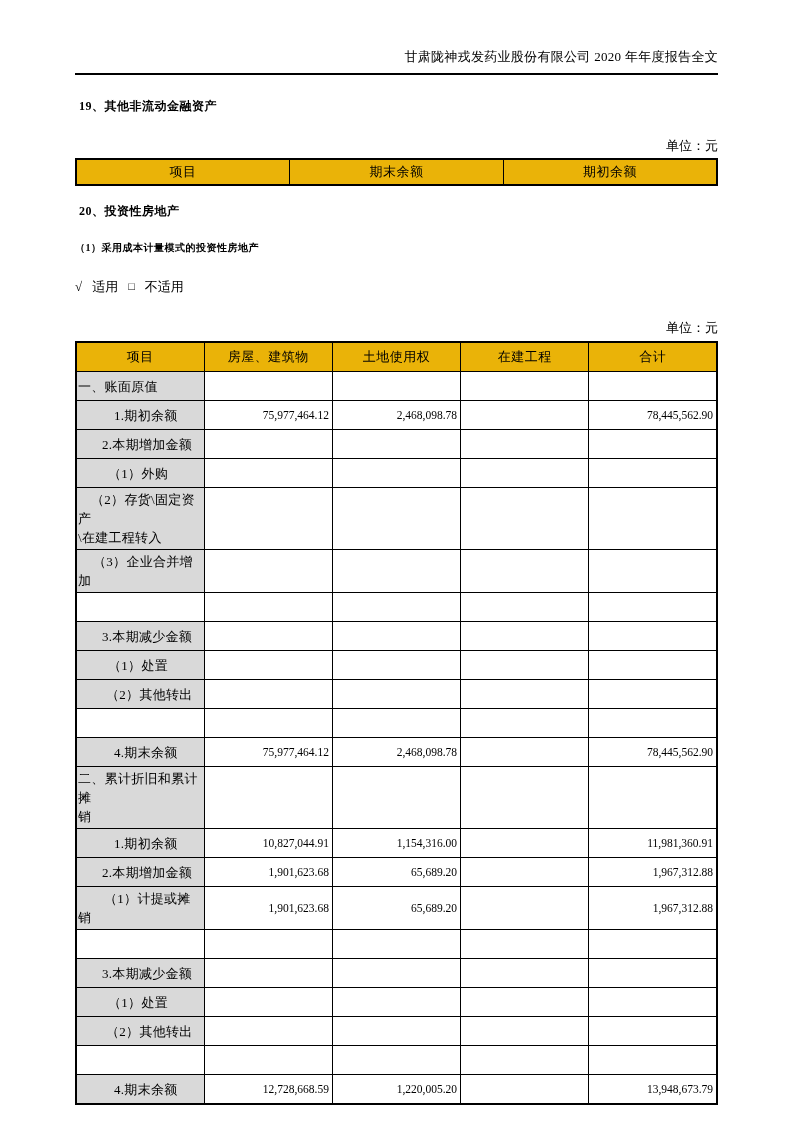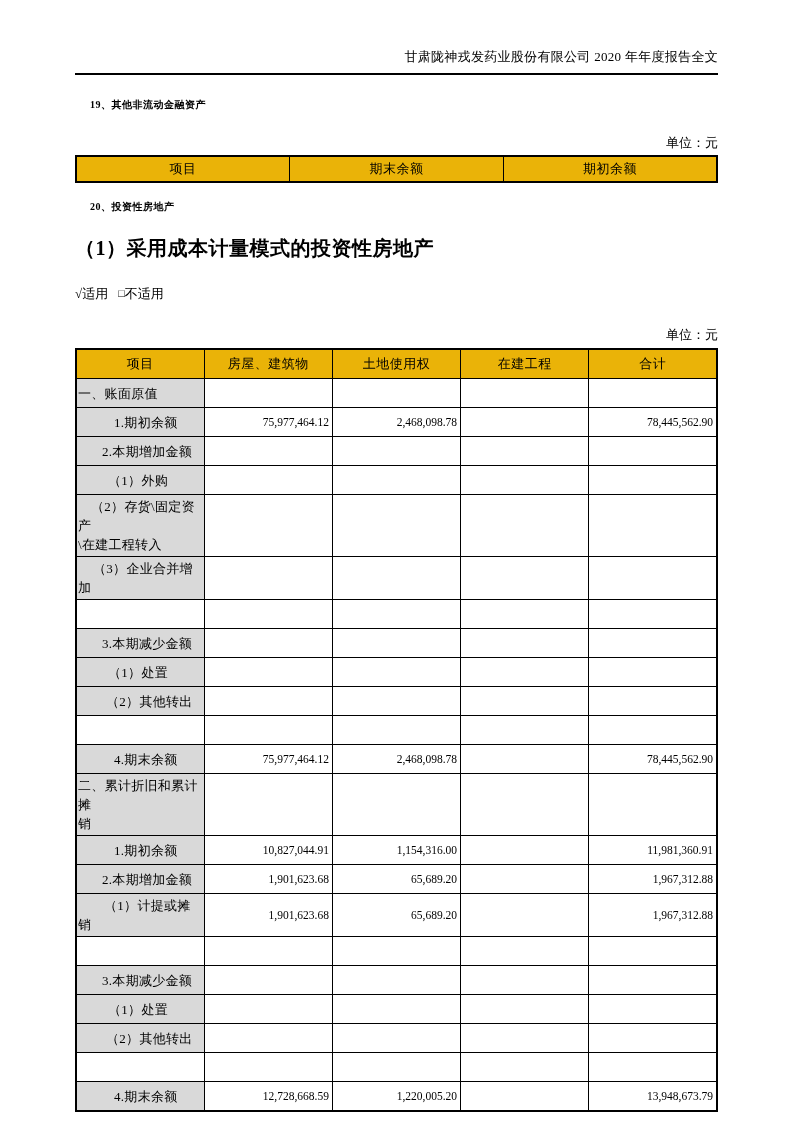--- a/index.html
+++ b/index.html
@@ -14,46 +14,46 @@
 
   .doc-header {
     text-align:right;
     font-size:13px;
     letter-spacing:0.3px;
     padding-bottom:7px;
     border-bottom:2px solid #000;
   }
 
   .h-section {
+    font-size:12px;
+    font-weight:bold;
+    margin:4px;
+    letter-spacing:0.5px;
+  }
+  .h-sub {
     font-size:10px;
-    font-weight:bold;
-    margin:15px;
-    letter-spacing:0.5px;
-  }
-  .h-sub {
-    font-size:20px;
     font-weight:bold;
     margin:0;
     letter-spacing:0.5px;
   }
   #s19-heading { margin-top:23px; }
   #s20-heading { margin-top:17px; }
   #s20-sub     { margin-top:21px; }
 
   .unit-note { text-align:right; font-size:13px; }
   #unit1 { margin-top:22px; margin-bottom:3px; }
   #unit2 { margin-top:23px; margin-bottom:4px; }
 
   .plain-note { font-size:13px; margin-top:7px; }
 
   .appl-line { font-size:13px; margin-top:23px; }
   .appl-line .mark { display:inline-block; }
   .appl-line .box  { font-size:11px; position:relative; top:-1px; }
   .appl-line .gap  { margin-left:10px; }
-  .appl-line .lbl  { margin-left:0; }
+  .appl-line .lbl  { margin-left:10px; }
 
   table { border-collapse:collapse; width:100%; table-layout:fixed; border:2px solid #000; }
   th, td { border-left:1px solid #000; border-right:1px solid #000;
            border-top:1.5px solid #000; border-bottom:1.5px solid #000;
            overflow:hidden; }
   th {
     background:#eab308;
     font-weight:normal;
     font-size:13px;
     text-align:center;

